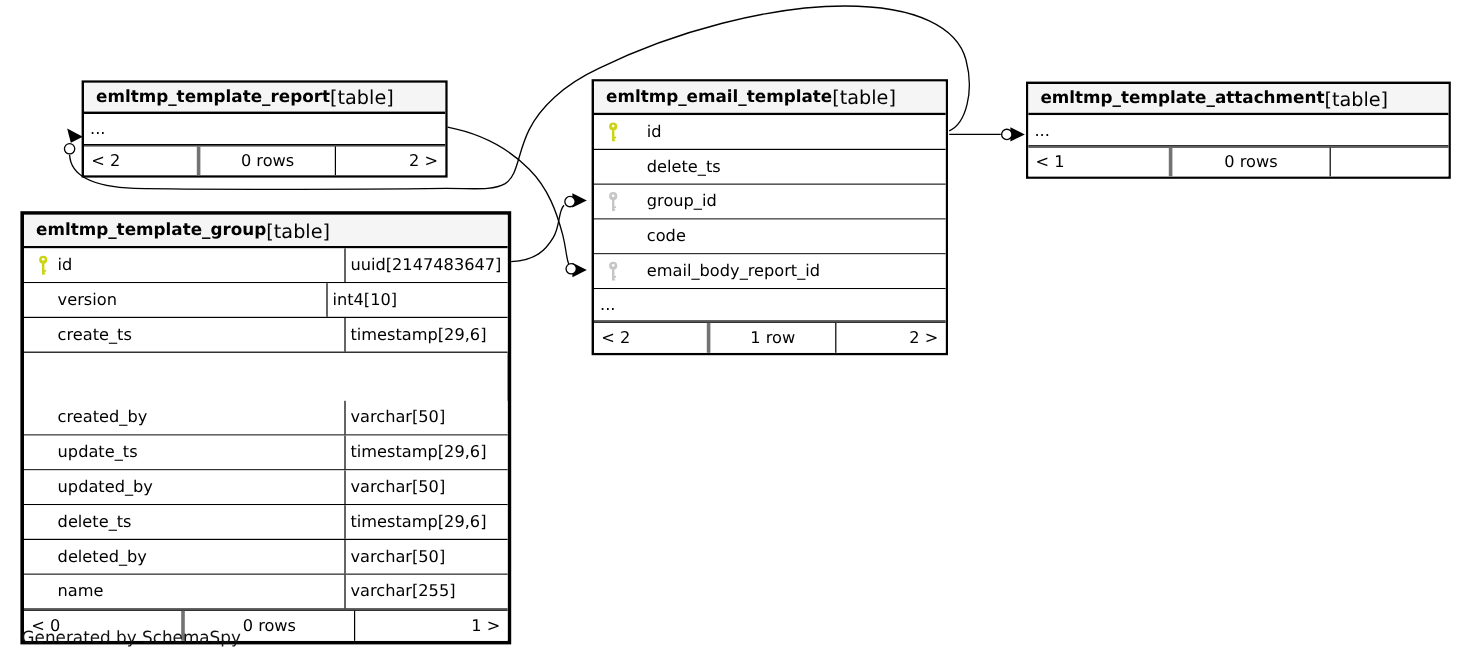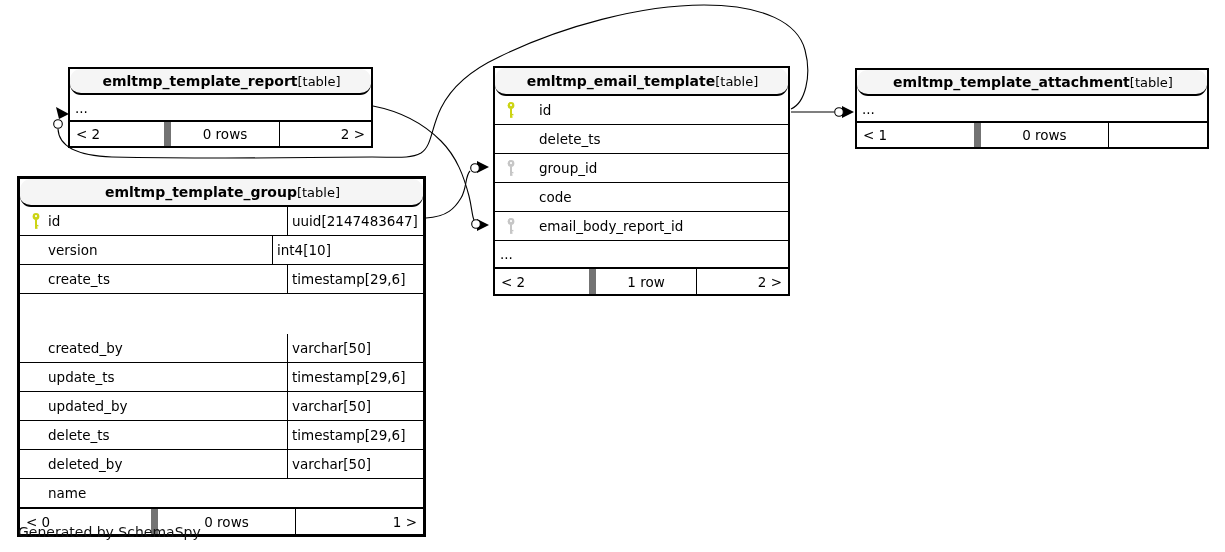--- a/index.html
+++ b/index.html
@@ -3,37 +3,36 @@
 <meta charset="utf-8">
 <style>
   html,body{margin:0;padding:0;background:#ffffff;}
   #canvas{
     position:relative;width:1225px;height:552px;background:#ffffff;overflow:hidden;
     font-family:"DejaVu Sans","Liberation Sans",sans-serif;font-size:13.5px;color:#000;
   }
   .tbl{position:absolute;background:#ffffff;border:2px solid #000;box-sizing:border-box;}
   .tbl.focal{border-width:3px;}
   .tbl-header{
-    display:flex;align-items:center;justify-content:center;
+    display:flex;align-items:center;justify-content:flex-start;
     border-bottom:2px solid #000;box-sizing:border-box;background:#f5f5f5;
     padding:0 8px 0 10px;
-    border-radius:11px;
   }
   .tbl-title{font-weight:bold;font-size:14px;white-space:nowrap;}
-  .tbl-badge{font-size:13px;white-space:nowrap;}
+  .tbl-badge{font-size:16px;white-space:nowrap;}
   .col-row{position:relative;box-sizing:border-box;border-bottom:1px solid #000;background:#fff;white-space:nowrap;}
   .col-row:last-of-type{border-bottom:none;}
   .col-name{position:absolute;top:0;bottom:0;display:flex;align-items:center;}
   .key-icon{position:absolute;left:11px;top:50%;transform:translateY(-50%);line-height:0;}
   .col-type{position:absolute;top:0;bottom:0;border-left:1px solid #000;box-sizing:border-box;
     display:flex;align-items:center;padding-left:4px;}
   .tbl-footer{display:flex;box-sizing:border-box;background:#fff;}
   .ft-cell{box-sizing:border-box;display:flex;align-items:center;height:100%;}
   .ft-cell.c0{justify-content:flex-start;padding-left:6px;}
-  .ft-cell.c1{justify-content:center;border-left:7px solid #737373;}
+  .ft-cell.c1{justify-content:center;border-left:3px solid #737373;}
   .ft-cell.c2{justify-content:flex-end;padding-right:6px;border-left:1px solid #000;}
   #edges{position:absolute;left:0;top:0;pointer-events:none;}
   #generator-note{position:absolute;left:18px;top:524px;font-size:14px;color:#111;white-space:nowrap;}
 </style>
 </head>
 <body>
 
 <div id="canvas">
   <div id="tables-layer">
       <div class="tbl" style="left: 68px; top: 67px; width: 305px;">
@@ -89,20 +88,21 @@
         <div class="col-row" style="height: 29px;">
           <span class="col-name" style="left: 28px;">delete_ts</span>
           <span class="col-type" style="left: 267px; right: 0px;">timestamp[29,6]</span>
         </div>
         <div class="col-row" style="height: 29px;">
           <span class="col-name" style="left: 28px;">deleted_by</span>
           <span class="col-type" style="left: 267px; right: 0px;">varchar[50]</span>
         </div>
         <div class="col-row" style="height: 29px;">
           <span class="col-name" style="left: 28px;">name</span>
+          <span class="col-type" style="left: 267px; right: 0px;">varchar[255]</span>
         </div>
         <div class="tbl-footer" style="height: 26px; border-top: 1px solid rgb(0, 0, 0);">
           <div class="ft-cell c0" style="width: 133px;">&lt; 0</div>
           <div class="ft-cell c1" style="width: 146px;">0 rows</div>
           <div class="ft-cell c2" style="width: 130px;">1 &gt;</div>
         </div>
       </div>
       <div class="tbl" style="left: 493px; top: 66px; width: 297px;">
         <div class="tbl-header" style="height: 28px; background: rgb(245, 245, 245);">
           <span class="tbl-title">emltmp_email_template</span>

